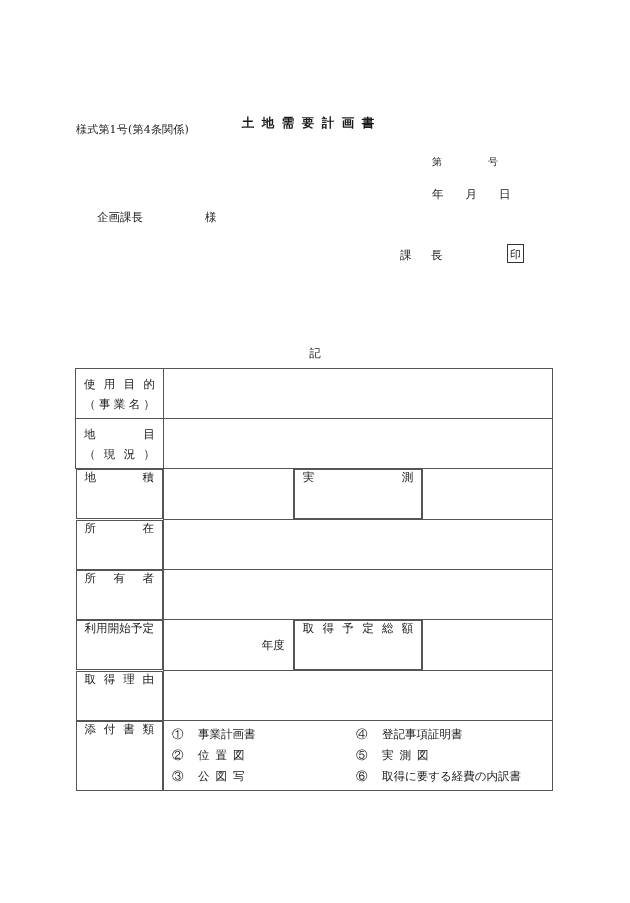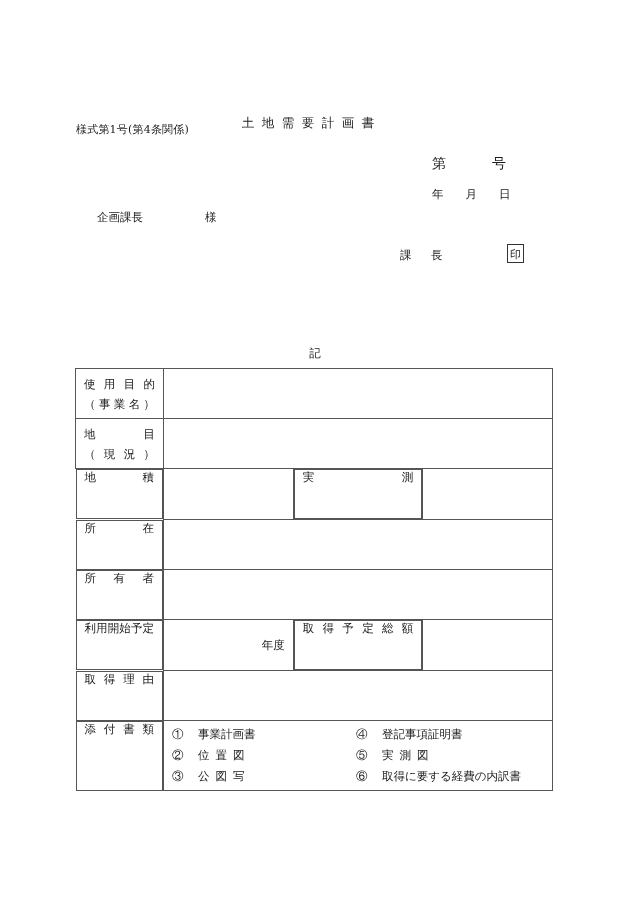--- a/index.html
+++ b/index.html
@@ -40,25 +40,26 @@
     margin-top: 44px;
   }
   #doc-title {
     left: 0;
     top: 115px;
     width: 616px;
     text-align: center;
     font-size: 12.5px;
     letter-spacing: 7.5px;
     text-indent: 7.5px;
+    font-weight: bold;
   }
   #doc-number {
     left: 432px;
     top: 155px;
-    font-size: 14px;
+    font-size: 10px;
   }
   #doc-number .gap { display: inline-block; width: 46px; }
   #doc-date {
     left: 432px;
     top: 187px;
     font-size: 11.5px;
   }
   #doc-date .gap { display: inline-block; width: 22px; }
 
   #addressee {

